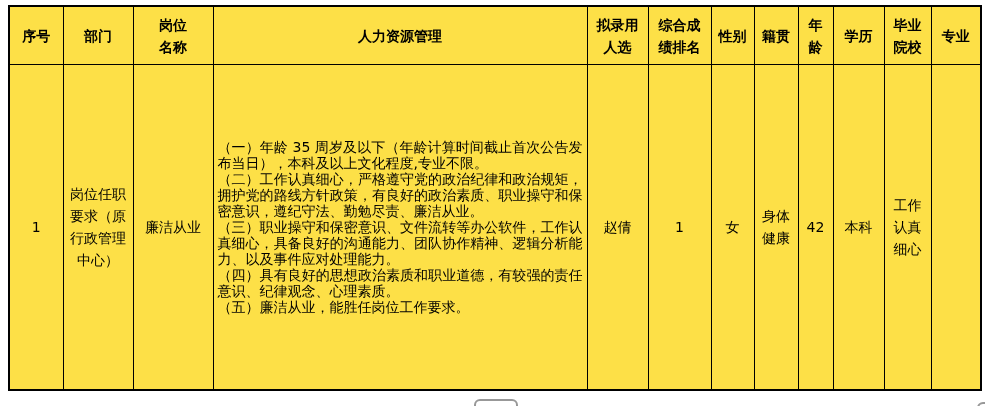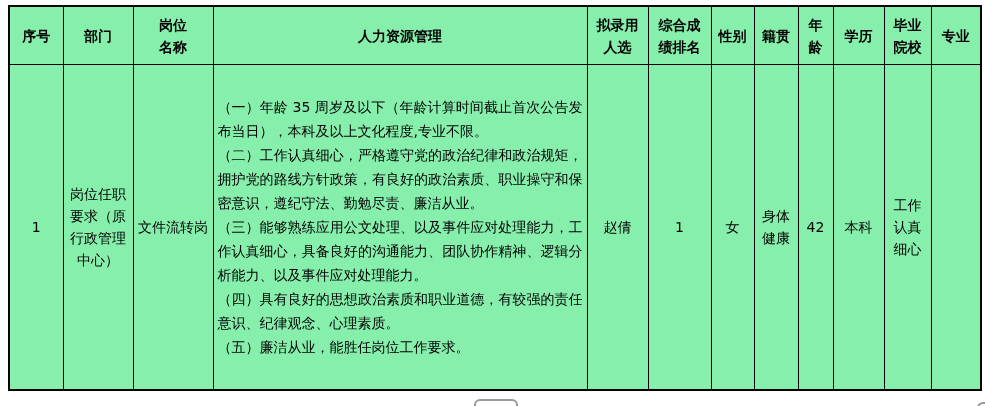--- a/index.html
+++ b/index.html
@@ -17,21 +17,21 @@
   }
   .table-wrap {
     position: absolute;
     left: 8px;
     top: 5px;
   }
   table.recruit {
     border-collapse: collapse;
     table-layout: fixed;
     width: 972px;
-    background: #86efac;
+    background: #fde047;
     border: 2px solid #000000;
   }
   table.recruit th,
   table.recruit td {
     border: 1px solid #000000;
     padding: 2px 4px;
     text-align: center;
     vertical-align: middle;
     font-size: 14px;
     line-height: 22px;
@@ -46,21 +46,21 @@
   tr.data-row {
     height: 325px;
   }
   td.req-cell {
     text-align: justify;
     padding: 6px 11px;
   }
   td.req-cell p {
     margin: 0;
     font-size: 14px;
-    line-height: 24px;
+    line-height: 16px;
     text-align: justify;
   }
   
   .page-btn-partial {
     position: absolute;
     left: 474px;
     top: 399px;
     width: 44px;
     height: 20px;
     border: 2px solid #989898;
@@ -116,25 +116,25 @@
         <th>学历</th>
         <th>毕业
 院校</th>
         <th>专业</th>
       </tr>
     </thead>
     <tbody>
       <tr class="data-row">
         <td>1</td>
         <td>岗位任职要求（原行政管理中心）</td>
-        <td>文件流转岗</td>
+        <td>廉洁从业</td>
         <td class="req-cell">
           <p>（一）年龄 35 周岁及以下（年龄计算时间截止首次公告发布当日），本科及以上文化程度,专业不限。</p>
           <p>（二）工作认真细心，严格遵守党的政治纪律和政治规矩，拥护党的路线方针政策，有良好的政治素质、职业操守和保密意识，遵纪守法、勤勉尽责、廉洁从业。</p>
-          <p>（三）能够熟练应用公文处理、以及事件应对处理能力，工作认真细心，具备良好的沟通能力、团队协作精神、逻辑分析能力、以及事件应对处理能力。</p>
+          <p>（三）职业操守和保密意识、文件流转等办公软件，工作认真细心，具备良好的沟通能力、团队协作精神、逻辑分析能力、以及事件应对处理能力。</p>
           <p>（四）具有良好的思想政治素质和职业道德，有较强的责任意识、纪律观念、心理素质。</p>
           <p>（五）廉洁从业，能胜任岗位工作要求。</p>
         </td>
         <td>赵倩</td>
         <td>1</td>
         <td>女</td>
         <td>身体健康</td>
         <td>42</td>
         <td>本科</td>
         <td>工作认真细心</td>

